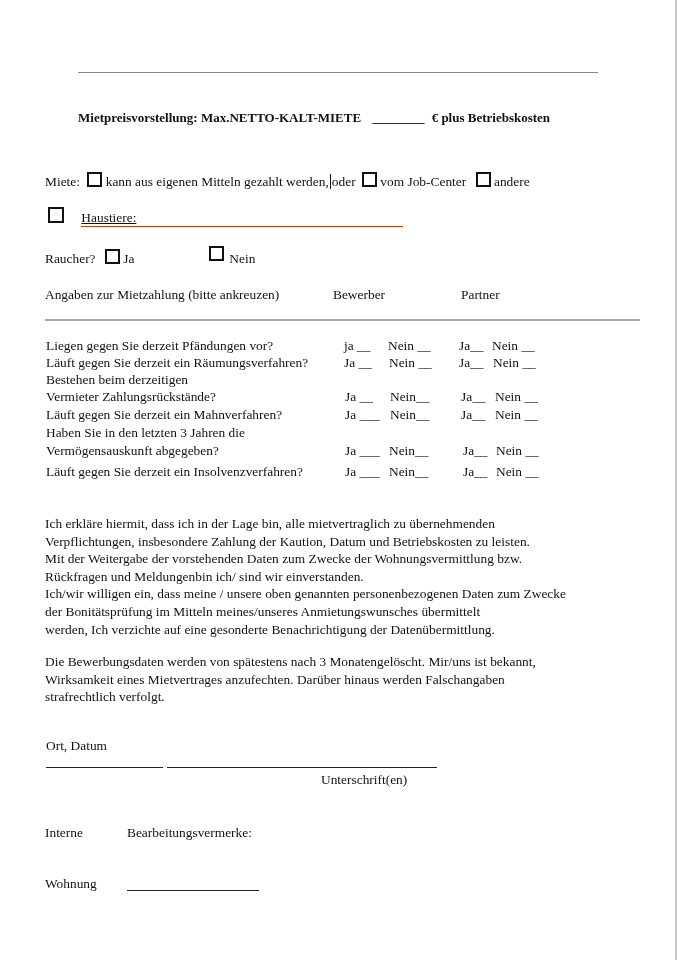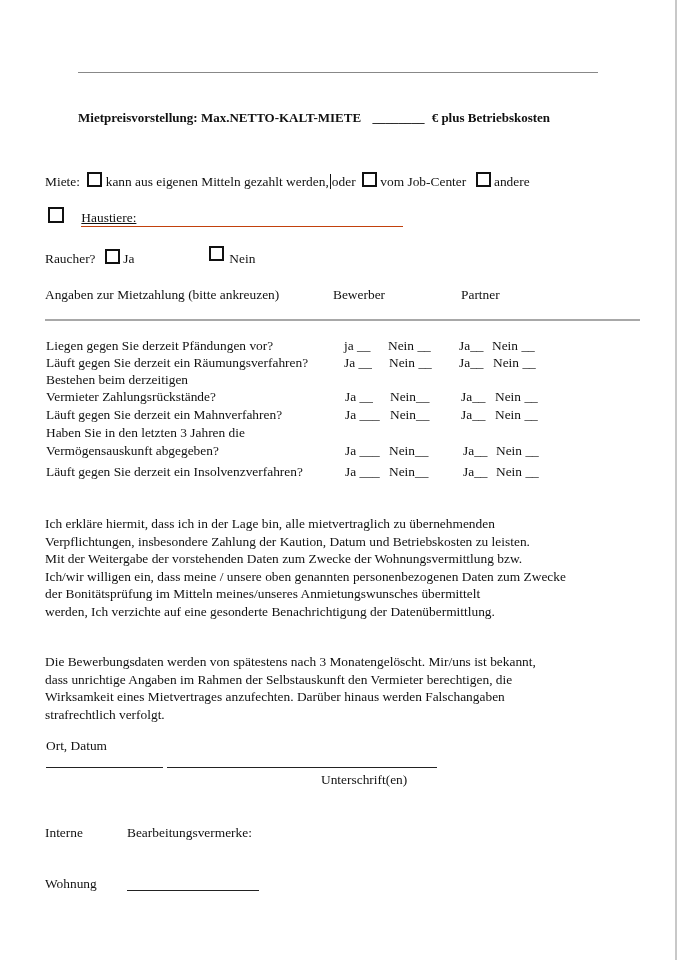--- a/index.html
+++ b/index.html
@@ -103,28 +103,28 @@
   <div class="ans" style="left:345px; top:464px;">Ja ___</div>
   <div class="ans" style="left:389px; top:464px;">Nein__</div>
   <div class="ans" style="left:463px; top:464px;">Ja__</div>
   <div class="ans" style="left:496px; top:464px;">Nein __</div>
 </div>
 
 <div class="para" style="top:515px;">
   <div>Ich erkläre hiermit, dass ich in der Lage bin, alle  mietvertraglich zu übernehmenden</div>
   <div>Verpflichtungen, insbesondere Zahlung der Kaution, Datum und Betriebskosten zu leisten.</div>
   <div>Mit der Weitergabe der vorstehenden Daten zum Zwecke der Wohnungsvermittlung bzw.</div>
+  <div>Rückfragen und Meldungenbin ich/ sind  wir einverstanden.</div>
   <div>Ich/wir willigen ein, dass meine / unsere oben genannten personenbezogenen Daten zum Zwecke</div>
   <div>der Bonitätsprüfung im Mitteln meines/unseres Anmietungswunsches übermittelt</div>
   <div>werden, Ich verzichte auf eine gesonderte Benachrichtigung der Datenübermittlung.</div>
 </div>
 
 <div class="para" style="top:653px;">
   <div>Die Bewerbungsdaten werden von spätestens nach 3 Monatengelöscht. Mir/uns ist bekannt,</div>
-  <div>dass unrichtige Angaben im Rahmen der Selbstauskunft den Vermieter berechtigen, die</div>
   <div>Wirksamkeit  eines    Mietvertrages anzufechten. Darüber hinaus werden Falschangaben</div>
   <div>strafrechtlich verfolgt.</div>
 </div>
 
 <div class="abs" style="left:46px; top:738px;">Ort, Datum</div>
 <div class="sigline" style="left:46px; width:117px;"></div>
 <div class="sigline" style="left:167px; width:270px;"></div>
 <div class="abs" style="left:321px; top:772px;">Unterschrift(en)</div>
 
 <div class="abs" style="left:45px; top:825px;">Interne</div>

